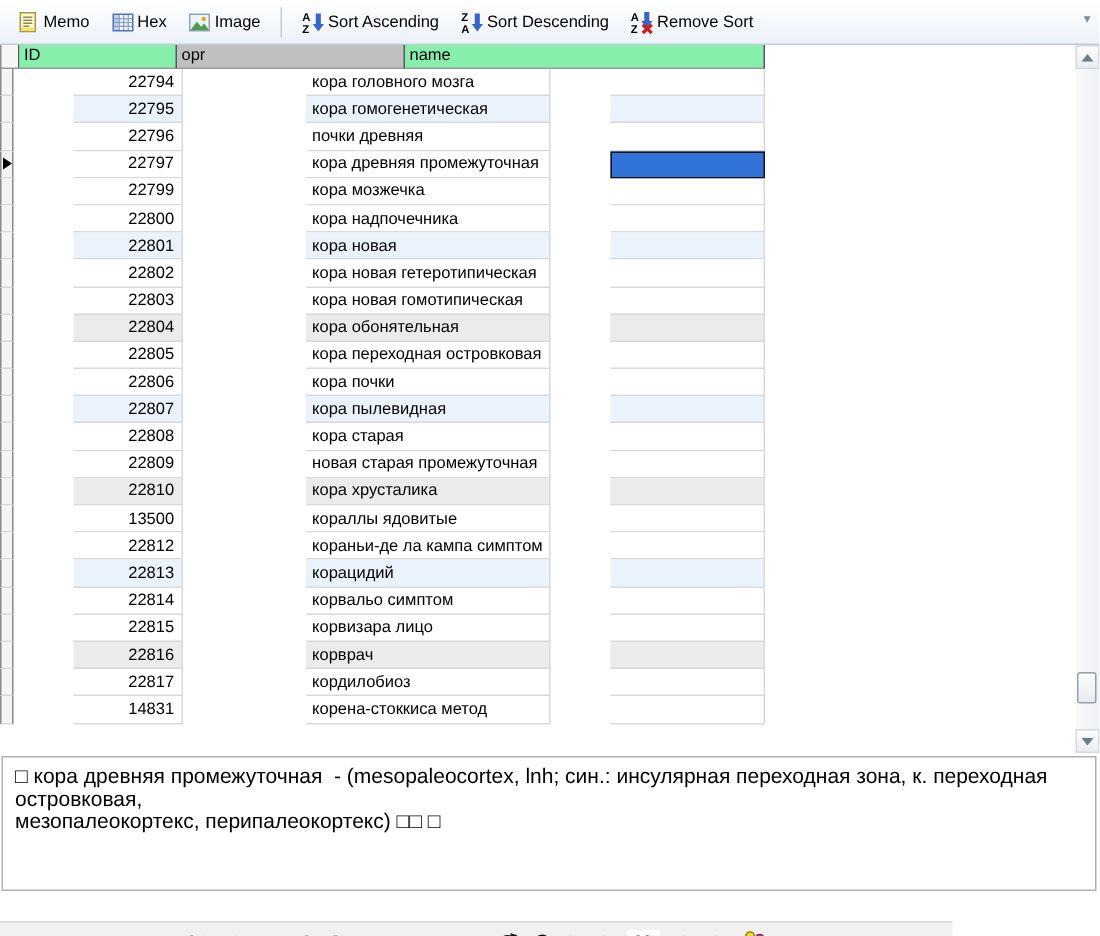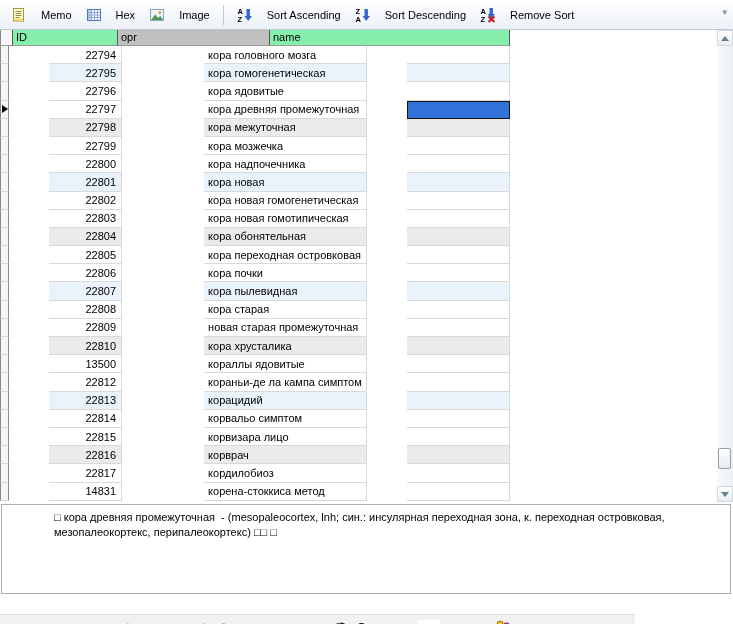--- a/index.html
+++ b/index.html
@@ -8,21 +8,21 @@
     background:#ffffff;font-family:"Liberation Sans",sans-serif;color:#000;
   }
   
   .toolbar{
     position:absolute;left:0;top:0;width:733px;height:30px;box-sizing:border-box;
     background:linear-gradient(#ffffff,#ecf1f8);
     border-bottom:1px solid #bfcad6;
     display:flex;align-items:center;padding-left:4px;
   }
   .tbtn{
-    display:flex;align-items:center;gap:14px;border:none;background:transparent;
+    display:flex;align-items:center;gap:2px;border:none;background:transparent;
     font:11px "Liberation Sans",sans-serif;color:#000;padding:3px 7px;cursor:default;
   }
   .tbtn svg{display:block;}
   .tsep{width:1px;height:20px;background:#c2cbd6;margin:0 6px;}
   .toverflow{position:absolute;right:6px;top:8px;font-size:9px;color:#7f8c9b;line-height:1;}
   
   .grid{position:absolute;left:0;top:30px;width:717px;height:472px;background:#fff;}
   .grid-header{display:flex;height:16px;}
   .hcell{
     box-sizing:border-box;font-size:11px;padding:1px 0 0 3px;background:#86efac;
@@ -57,21 +57,21 @@
   .sbtn.down{bottom:0;}
   .tri-up{width:0;height:0;border-left:4px solid transparent;border-right:4px solid transparent;border-bottom:5px solid #64808f;}
   .tri-down{width:0;height:0;border-left:4px solid transparent;border-right:4px solid transparent;border-top:5px solid #64808f;}
   .sthumb{position:absolute;left:1px;top:418px;width:13px;height:21px;box-sizing:border-box;
           background:linear-gradient(#fdfdfd,#e8ebee);border:1px solid #95a0ab;border-radius:2px;}
   
   .memo-panel{
     position:absolute;left:1px;top:504px;width:730px;height:90px;box-sizing:border-box;
     border:1px solid #b0b0b0;background:#fff;padding:5px 8px;
   }
-  .memo-text{font-size:11px;line-height:15px;white-space:pre-wrap;margin-left:44px;}
+  .memo-text{font-size:14px;line-height:15px;white-space:pre-wrap;}
   
   .bottom-bar{
     position:absolute;left:0;top:614px;width:635px;height:27px;box-sizing:border-box;
     background:#f1f1f1;border-top:1px solid #dadada;
     display:flex;align-items:center;justify-content:center;padding:0 8px;
   }
   .nav-group{display:flex;align-items:center;gap:7px;}
   .nav-group .nbtn{border:none;background:transparent;padding:0;display:flex;align-items:center;justify-content:center;width:16px;height:16px;cursor:default;}
   .pager-group{display:flex;align-items:center;gap:7px;}
   .pbtn{border:none;background:transparent;padding:0;display:flex;align-items:center;justify-content:center;width:17px;height:17px;cursor:default;}
@@ -158,39 +158,31 @@
     </div>
     <div class="cell id">22795</div>
     <div class="cell name">кора гомогенетическая</div>
     <div class="cell opr"></div>
   </div>
       <div class="grow">
     <div class="cell ind">
       
     </div>
     <div class="cell id">22796</div>
-    <div class="cell name">кора ядовитые</div>
+    <div class="cell name">почки древняя</div>
     <div class="cell opr"></div>
   </div>
       <div class="grow current">
     <div class="cell ind">
       <span class="cur-arrow"></span>
     </div>
     <div class="cell id">22797</div>
     <div class="cell name">кора древняя промежуточная</div>
     <div class="cell opr"></div>
   </div>
-      <div class="grow stripe-gray">
-    <div class="cell ind">
-      
-    </div>
-    <div class="cell id">22798</div>
-    <div class="cell name">кора межуточная</div>
-    <div class="cell opr"></div>
-  </div>
       <div class="grow">
     <div class="cell ind">
       
     </div>
     <div class="cell id">22799</div>
     <div class="cell name">кора мозжечка</div>
     <div class="cell opr"></div>
   </div>
       <div class="grow">
     <div class="cell ind">
@@ -206,21 +198,21 @@
     </div>
     <div class="cell id">22801</div>
     <div class="cell name">кора новая</div>
     <div class="cell opr"></div>
   </div>
       <div class="grow">
     <div class="cell ind">
       
     </div>
     <div class="cell id">22802</div>
-    <div class="cell name">кора новая гомогенетическая</div>
+    <div class="cell name">кора новая гетеротипическая</div>
     <div class="cell opr"></div>
   </div>
       <div class="grow">
     <div class="cell ind">
       
     </div>
     <div class="cell id">22803</div>
     <div class="cell name">кора новая гомотипическая</div>
     <div class="cell opr"></div>
   </div>

